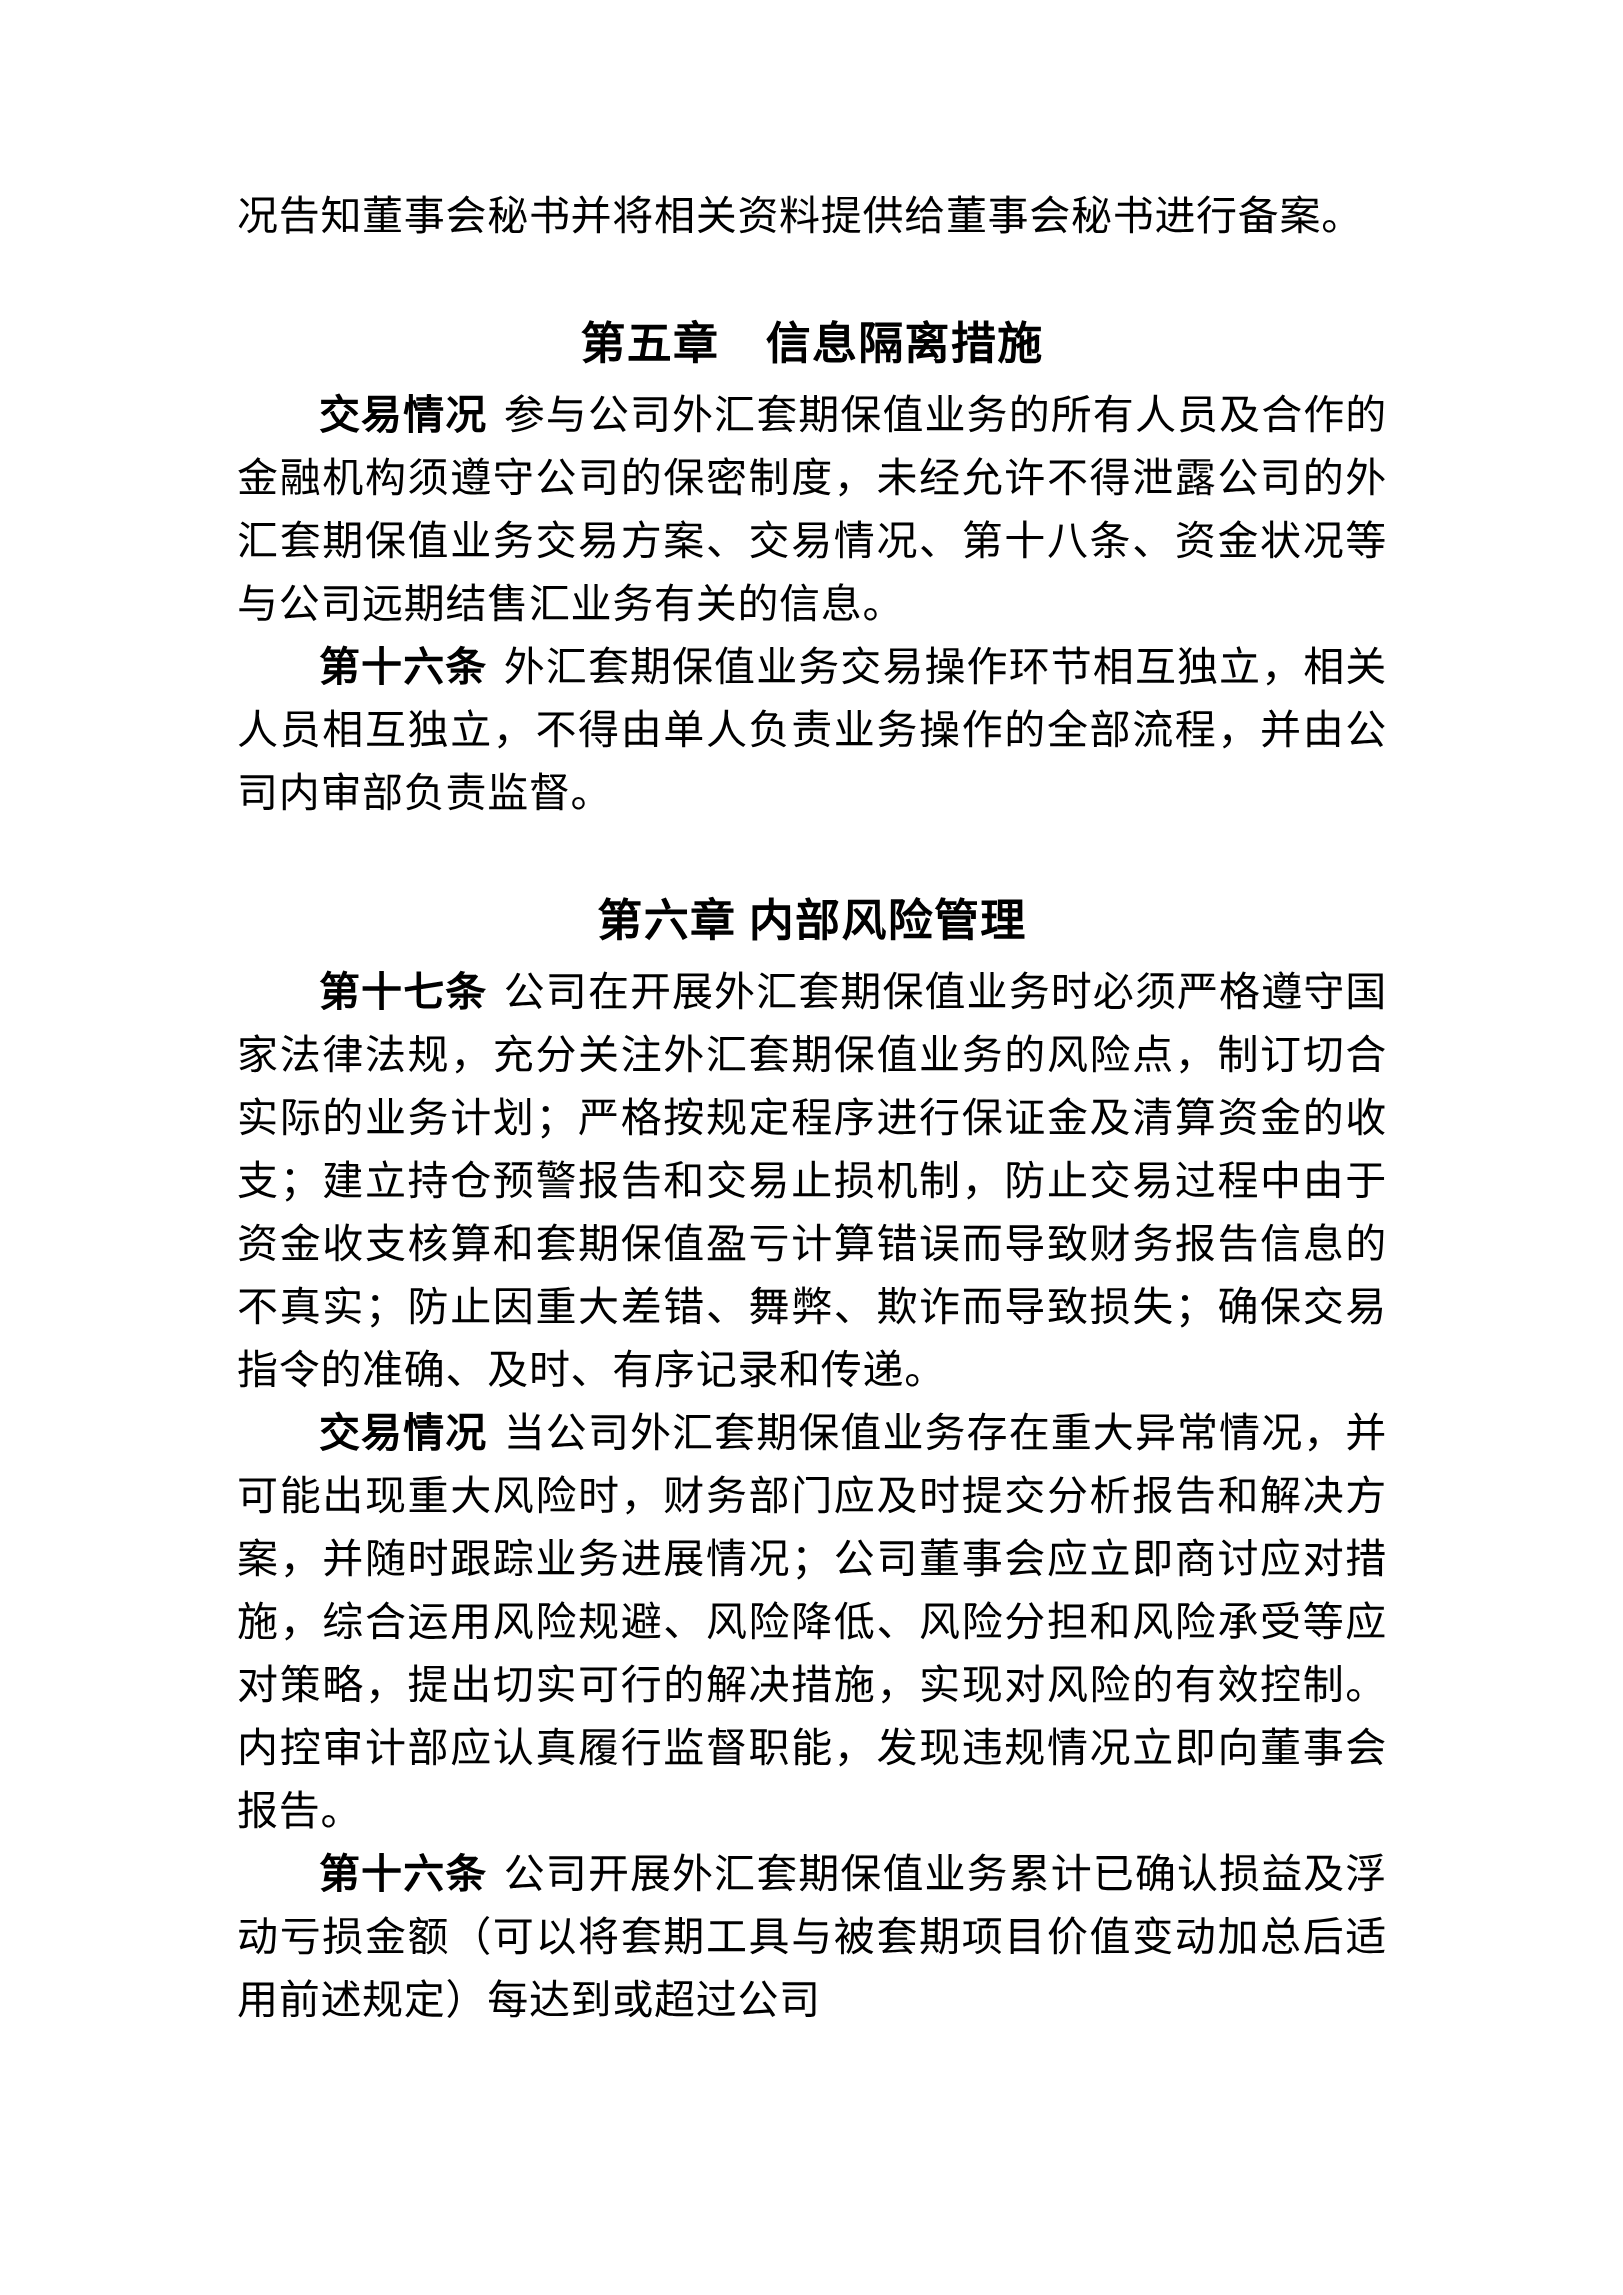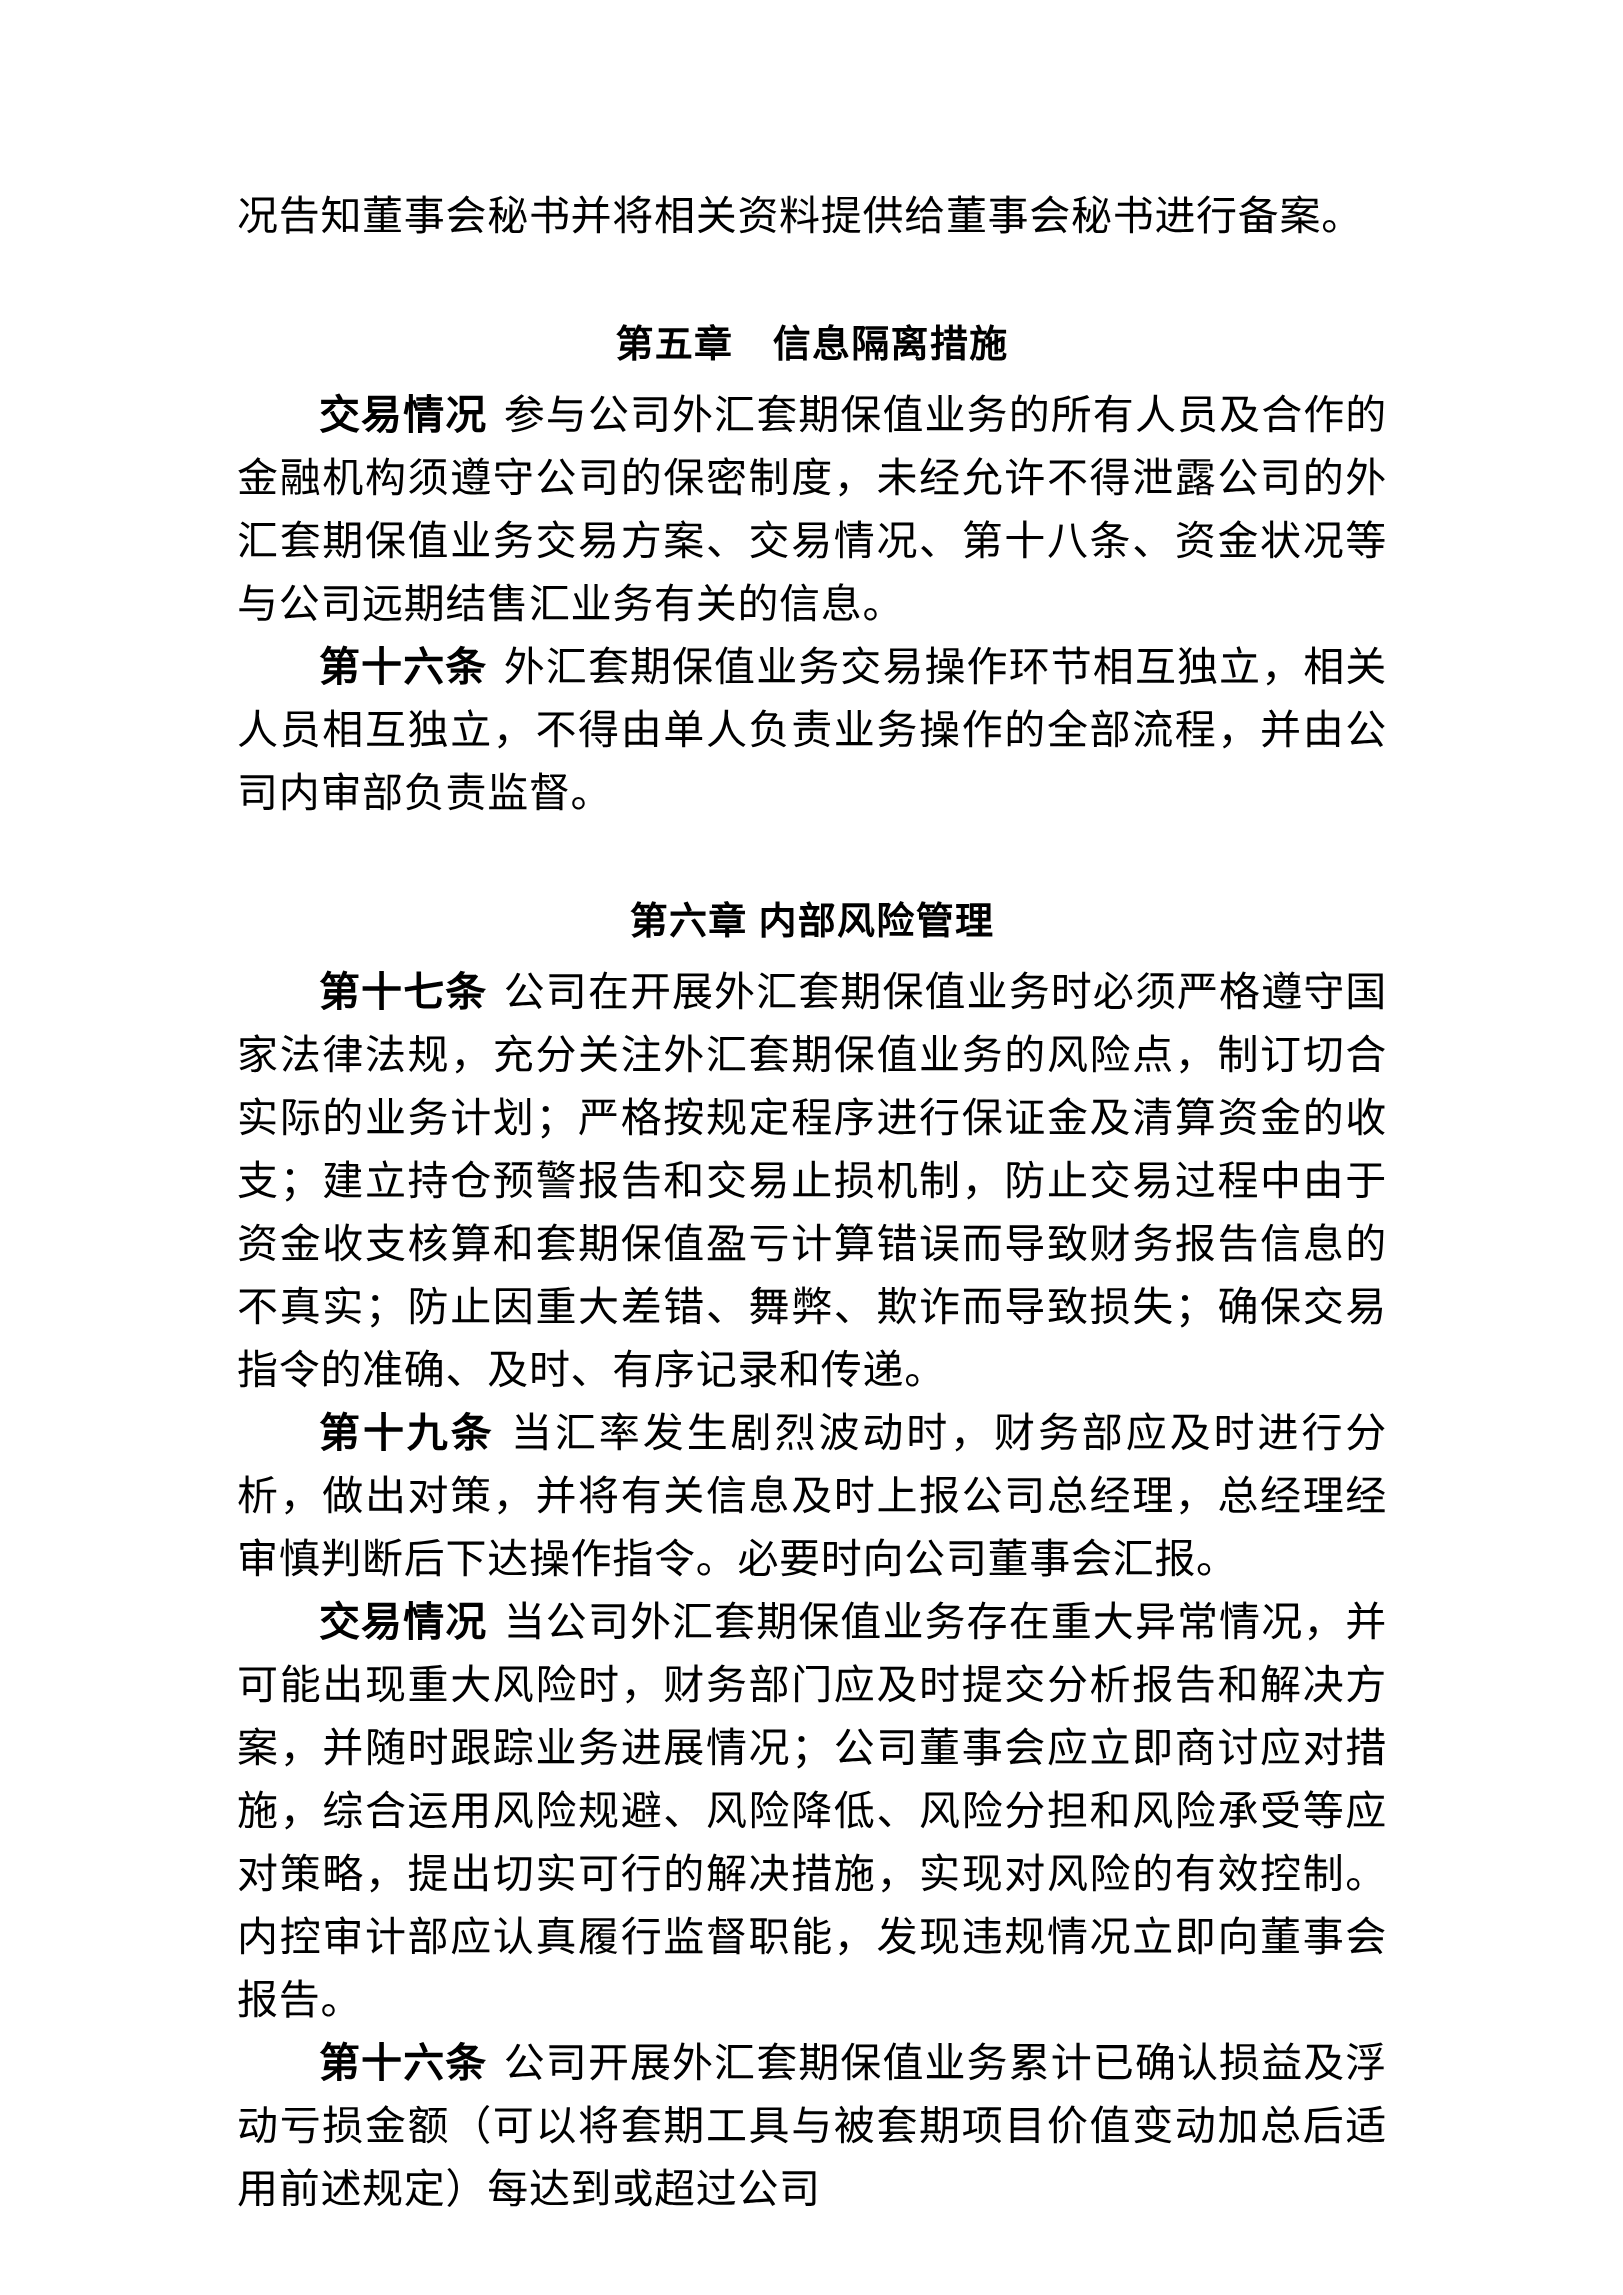--- a/index.html
+++ b/index.html
@@ -29,21 +29,21 @@
     text-justify: inter-ideograph;
     letter-spacing: 0.7px;
   }
   .intro-line {
     text-indent: 0;
   }
   .article {
     text-indent: 2em;
   }
   .chapter-heading {
-    font-size: 38px;
+    font-size: 45px;
     line-height: 63px;
     font-weight: bold;
     text-align: center;
     margin: 65px 0 7.9px 0;
     letter-spacing: 1.3px;
   }
   .article-label {
     font-weight: bold;
     margin-right: 0.4em;
   }
@@ -59,20 +59,19 @@
 
   <p class="article"><span class="article-label">交易情况</span><span>参与公司外汇套期保值业务的所有人员及合作的金融机构须遵守公司的保密制度，未经允许不得泄露公司的外汇套期保值业务交易方案、交易情况、第十八条、资金状况等与公司远期结售汇业务有关的信息。</span></p>
 
   <p class="article"><span class="article-label">第十六条</span><span>外汇套期保值业务交易操作环节相互独立，相关人员相互独立，不得由单人负责业务操作的全部流程，并由公司内审部负责监督。</span></p>
 
   <h2 class="chapter-heading">第六章 内部风险管理</h2>
 
   <p class="article"><span class="article-label">第十七条</span><span>公司在开展外汇套期保值业务时必须严格遵守国家法律法规，充分关注外汇套期保值业务的风险点，制订切合实际的业务计划；严格按规定程序进行保证金及清算资金的收支；建立持仓预警报告和交易止损机制，防止交易过程中由于资金收支核算和套期保值盈亏计算错误而导致财务报告信息的不真实；防止因重大差错、舞弊、欺诈而导致损失；确保交易指令的准确、及时、有序记录和传递。</span></p>
 
 
-  <p class="article"><span class="article-label">第十九条</span><span>当汇率发生剧烈波动时，财务部应及时进行分析，做出对策，并将有关信息及时上报公司总经理，总经理经审慎判断后下达操作指令。必要时向公司董事会汇报。</span></p>
 
   <p class="article"><span class="article-label">交易情况</span><span>当公司外汇套期保值业务存在重大异常情况，并可能出现重大风险时，财务部门应及时提交分析报告和解决方案，并随时跟踪业务进展情况；公司董事会应立即商讨应对措施，综合运用风险规避、风险降低、风险分担和风险承受等应对策略，提出切实可行的解决措施，实现对风险的有效控制。内控审计部应认真履行监督职能，发现违规情况立即向董事会报告。</span></p>
 
   <p class="article"><span class="article-label">第十六条</span><span>公司开展外汇套期保值业务累计已确认损益及浮动亏损金额（可以将套期工具与被套期项目价值变动加总后适用前述规定）每达到或超过公司</span></p>
 
 </div>
 
 
 </body></html>

